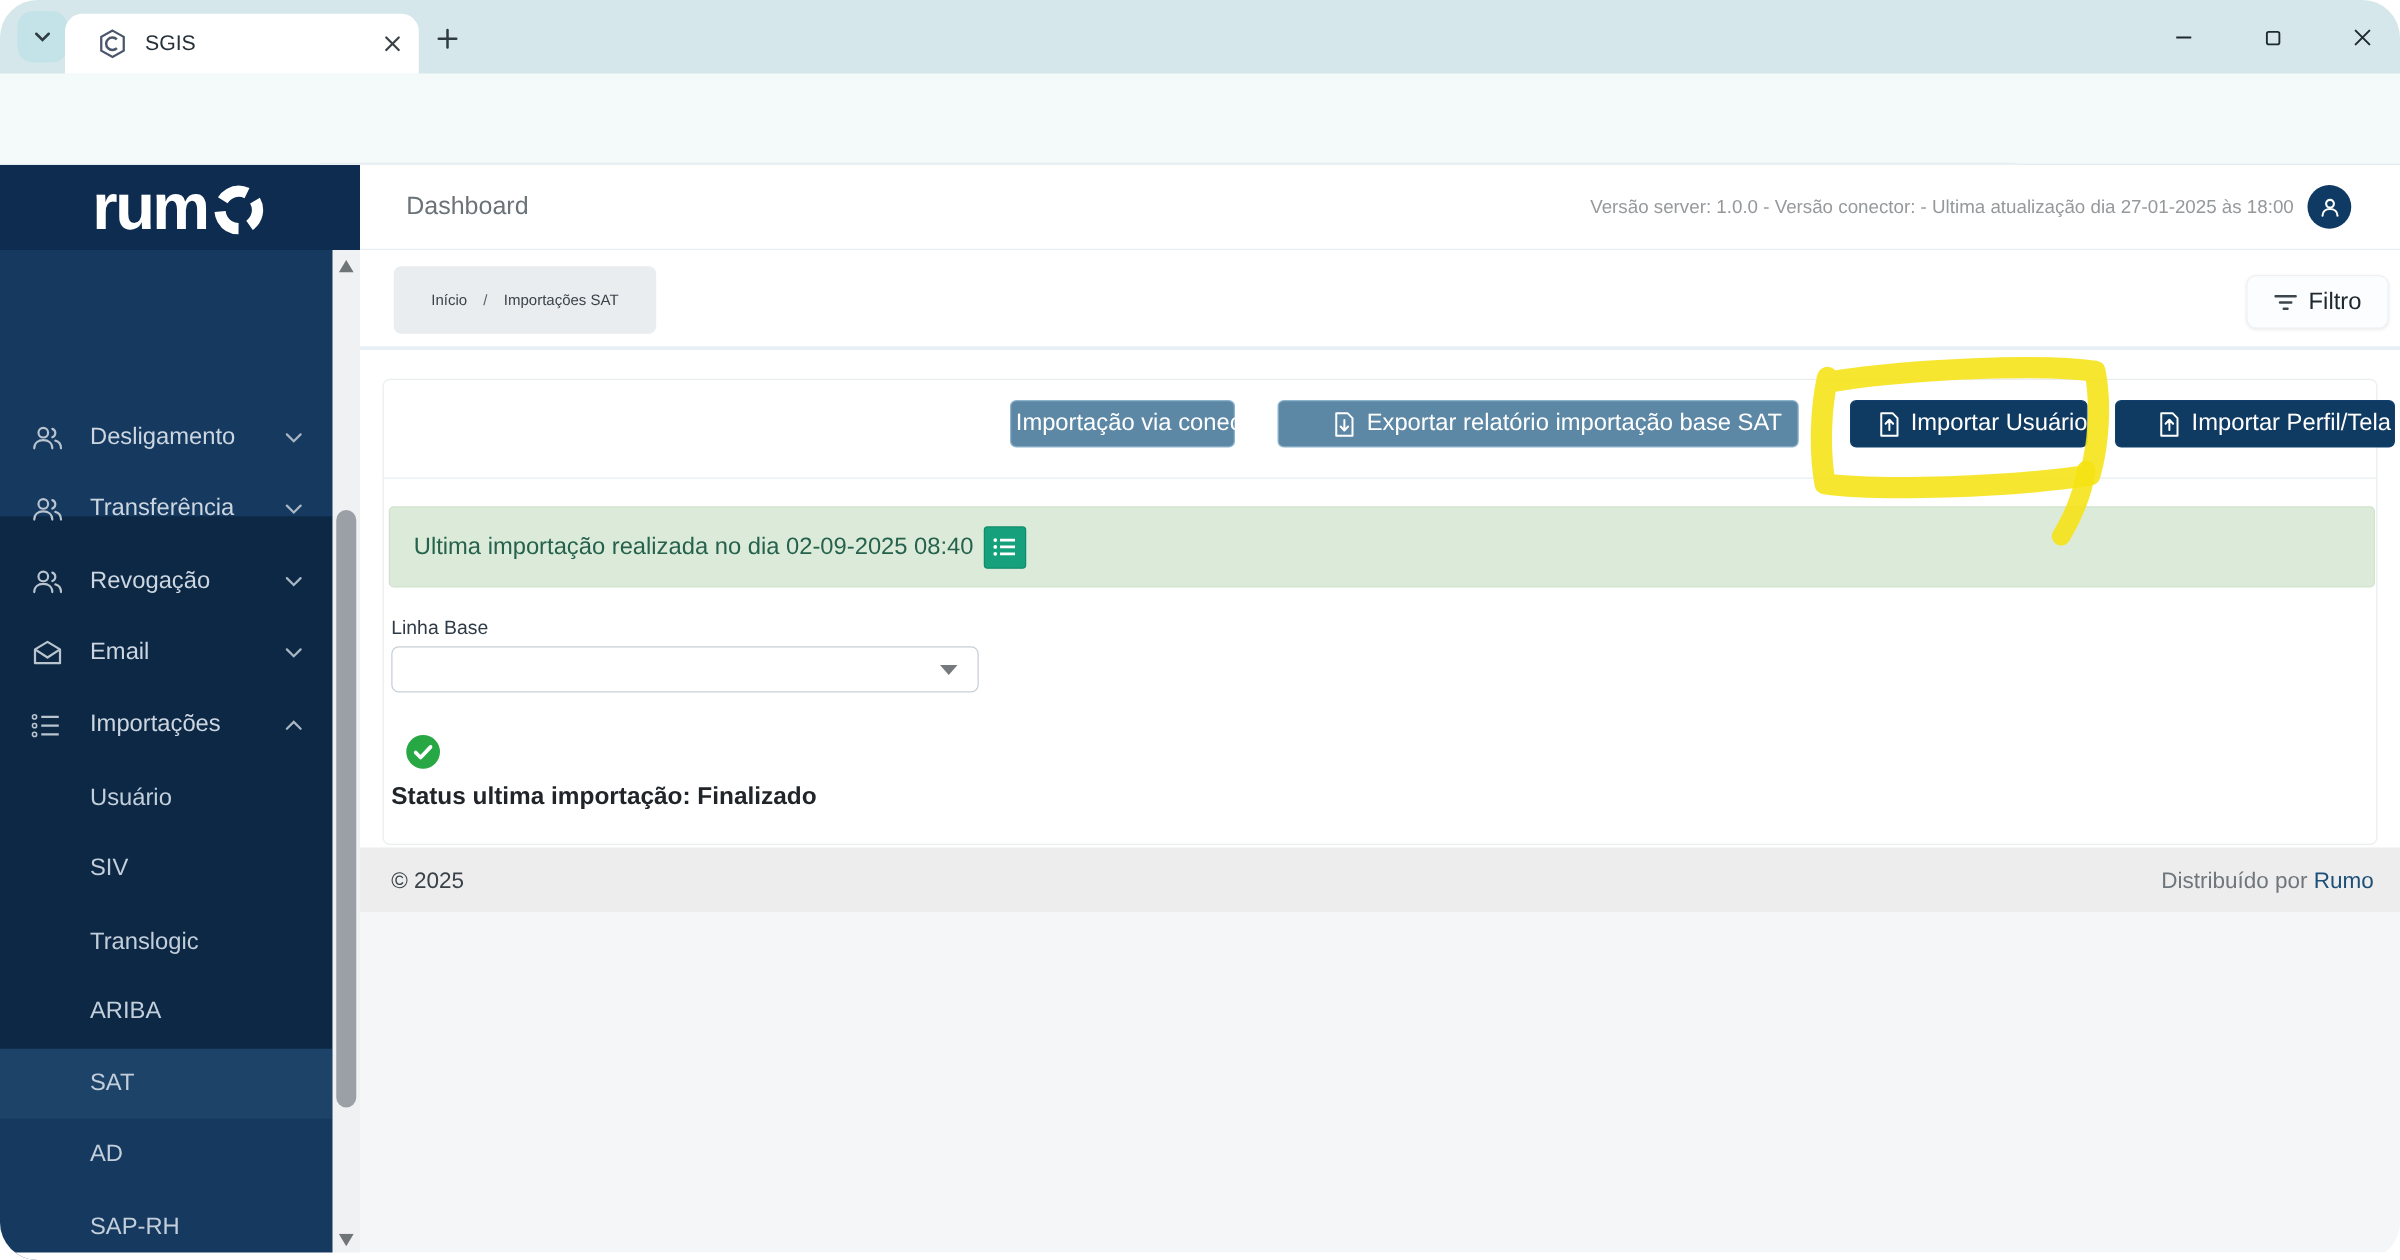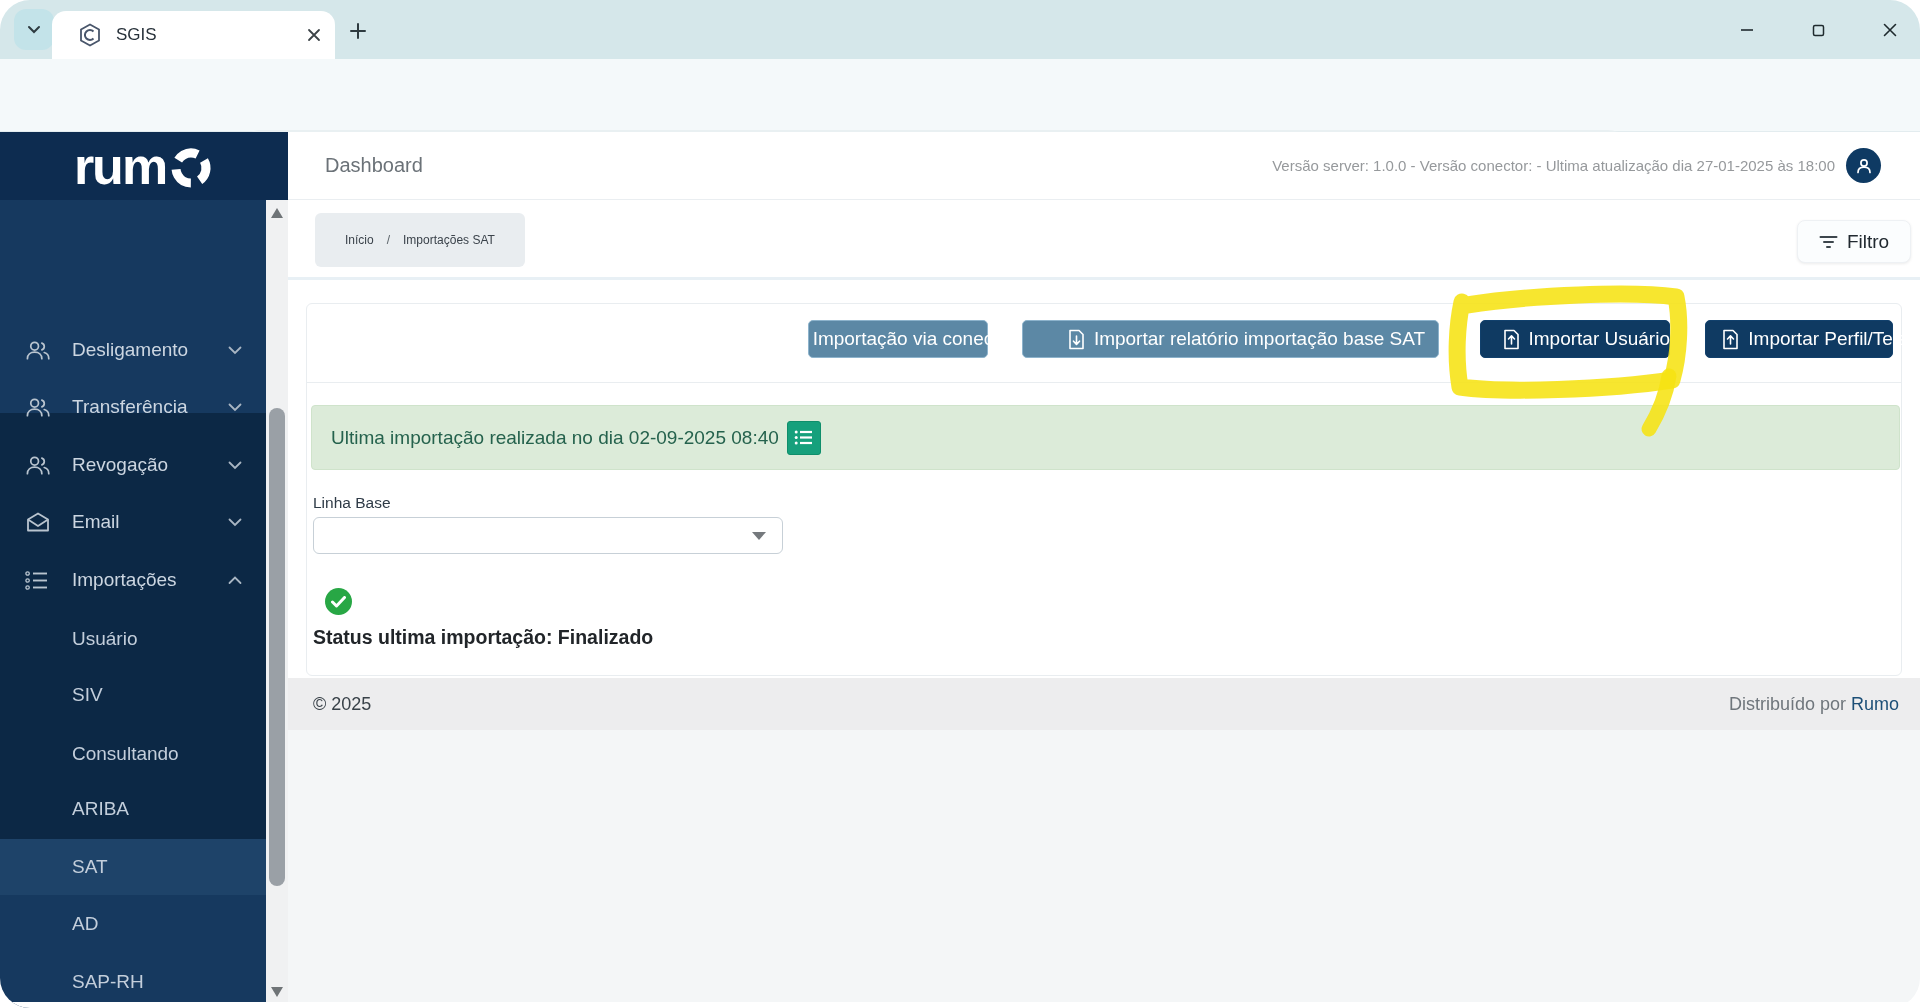--- a/index.html
+++ b/index.html
@@ -266,21 +266,21 @@
             </svg>
           </span>
         </div>
         <div class="srow abs child" style="top: 479px;">
           <span class="slabel">Usuário</span>
         </div>
         <div class="srow abs child" style="top: 535px;">
           <span class="slabel">SIV</span>
         </div>
         <div class="srow abs child" style="top: 594px;">
-          <span class="slabel">Consultando</span>
+          <span class="slabel">Translogic</span>
         </div>
         <div class="srow abs child" style="top: 649px;">
           <span class="slabel">ARIBA</span>
         </div>
         <div class="srow abs child active" style="top: 707px;">
           <span class="slabel">SAT</span>
         </div>
         <div class="srow abs child" style="top: 764px;">
           <span class="slabel">AD</span>
         </div>
@@ -338,32 +338,32 @@
       <div class="btn abs steel" style="left: 808px; width: 180px;">
         <span>Importação via conector</span>
       </div>
       <div class="btn abs steel" style="left: 1022px; width: 417px;">
         <span style="display:flex;">
           <svg width="17" height="21" viewBox="0 0 17 21">
             <path d="M2 1.5 h9 l4 4 V19.5 H2 Z" fill="none" stroke="#fff" stroke-width="1.6" stroke-linejoin="round"></path>
             <path d="M8.5 7 V15 M5.5 12.2 L8.5 15.4 L11.5 12.2" fill="none" stroke="#fff" stroke-width="1.6" stroke-linecap="round" stroke-linejoin="round"></path>
           </svg>
         </span>
-        <span>Importar relatório importação base SAT</span>
+        <span>Exportar relatório importação base SAT</span>
       </div>
       <div class="btn abs navy" style="left: 1480px; width: 190px;">
         <span style="display:flex;">
           <svg width="17" height="21" viewBox="0 0 17 21">
             <path d="M2 1.5 h9 l4 4 V19.5 H2 Z" fill="none" stroke="#fff" stroke-width="1.6" stroke-linejoin="round"></path>
             <path d="M8.5 15 V7 M5.5 10 L8.5 6.8 L11.5 10" fill="none" stroke="#fff" stroke-width="1.6" stroke-linecap="round" stroke-linejoin="round"></path>
           </svg>
         </span>
         <span>Importar Usuários</span>
       </div>
-      <div class="btn abs navy" style="left: 1692px; width: 188px; margin-left: 13px;">
+      <div class="btn abs navy" style="left: 1692px; width: 224px;">
         <span style="display:flex;">
           <svg width="17" height="21" viewBox="0 0 17 21">
             <path d="M2 1.5 h9 l4 4 V19.5 H2 Z" fill="none" stroke="#fff" stroke-width="1.6" stroke-linejoin="round"></path>
             <path d="M8.5 15 V7 M5.5 10 L8.5 6.8 L11.5 10" fill="none" stroke="#fff" stroke-width="1.6" stroke-linecap="round" stroke-linejoin="round"></path>
           </svg>
         </span>
         <span>Importar Perfil/Tela</span>
       </div>
     </div>
 

